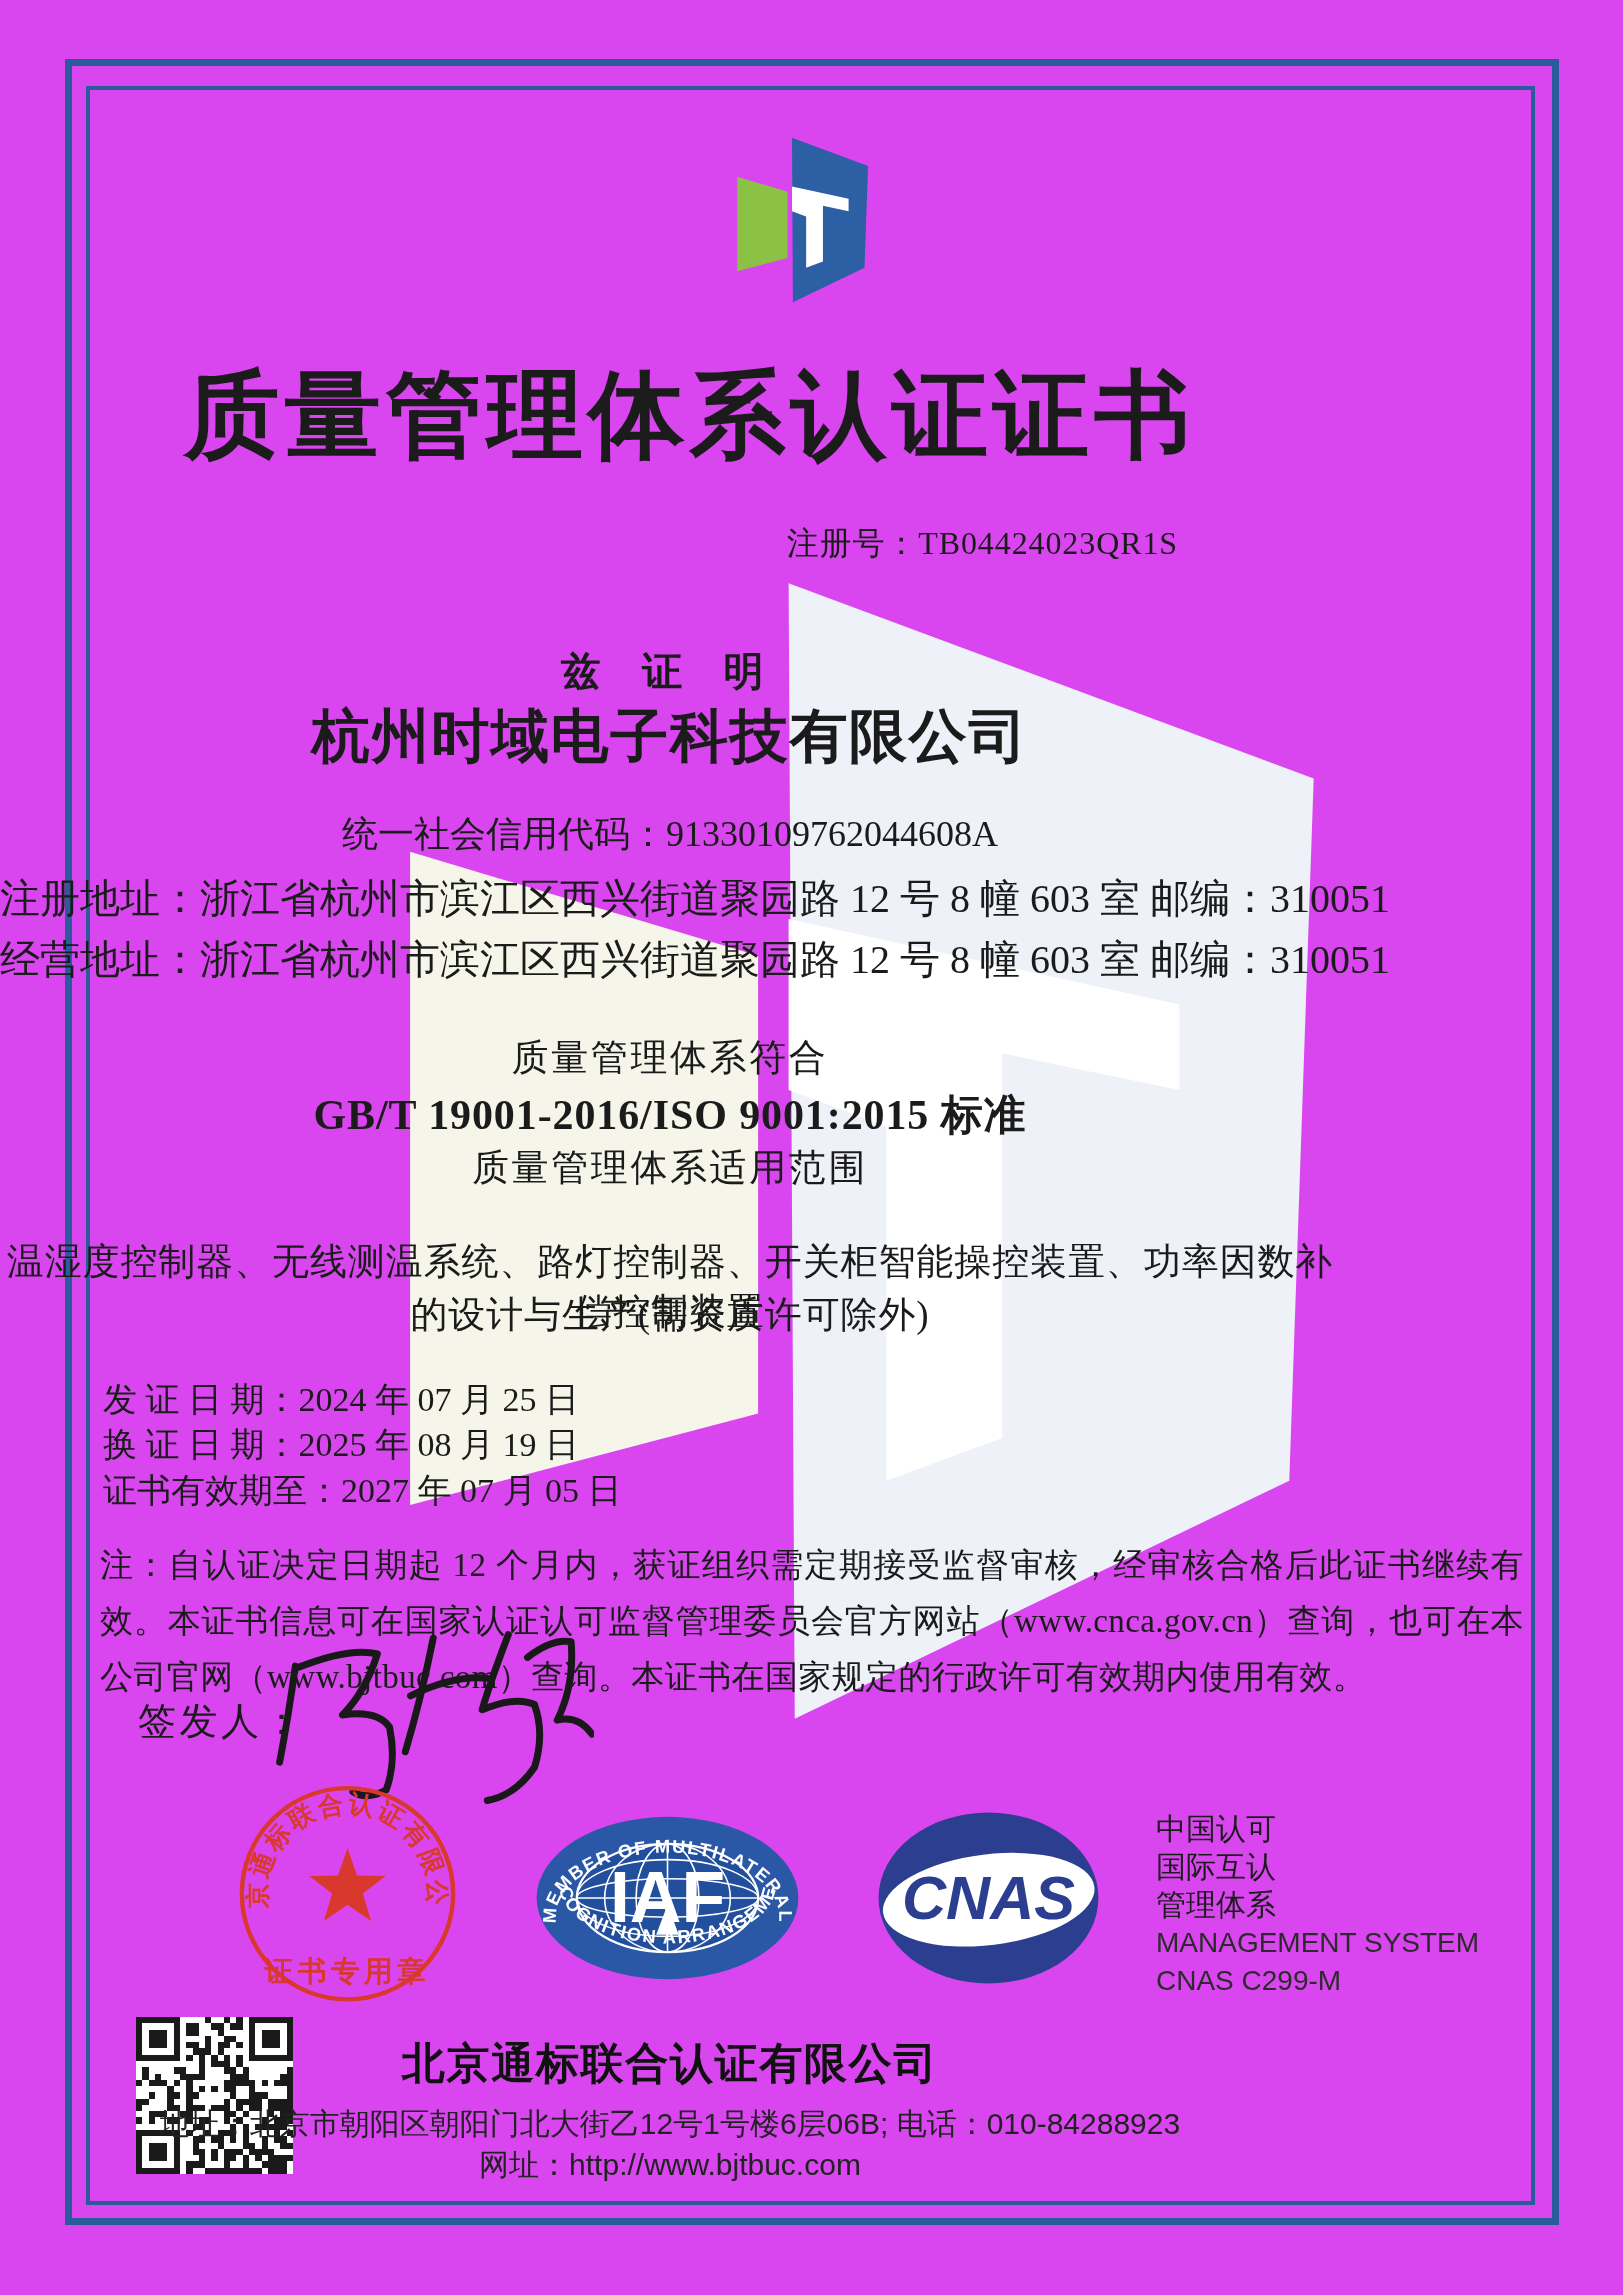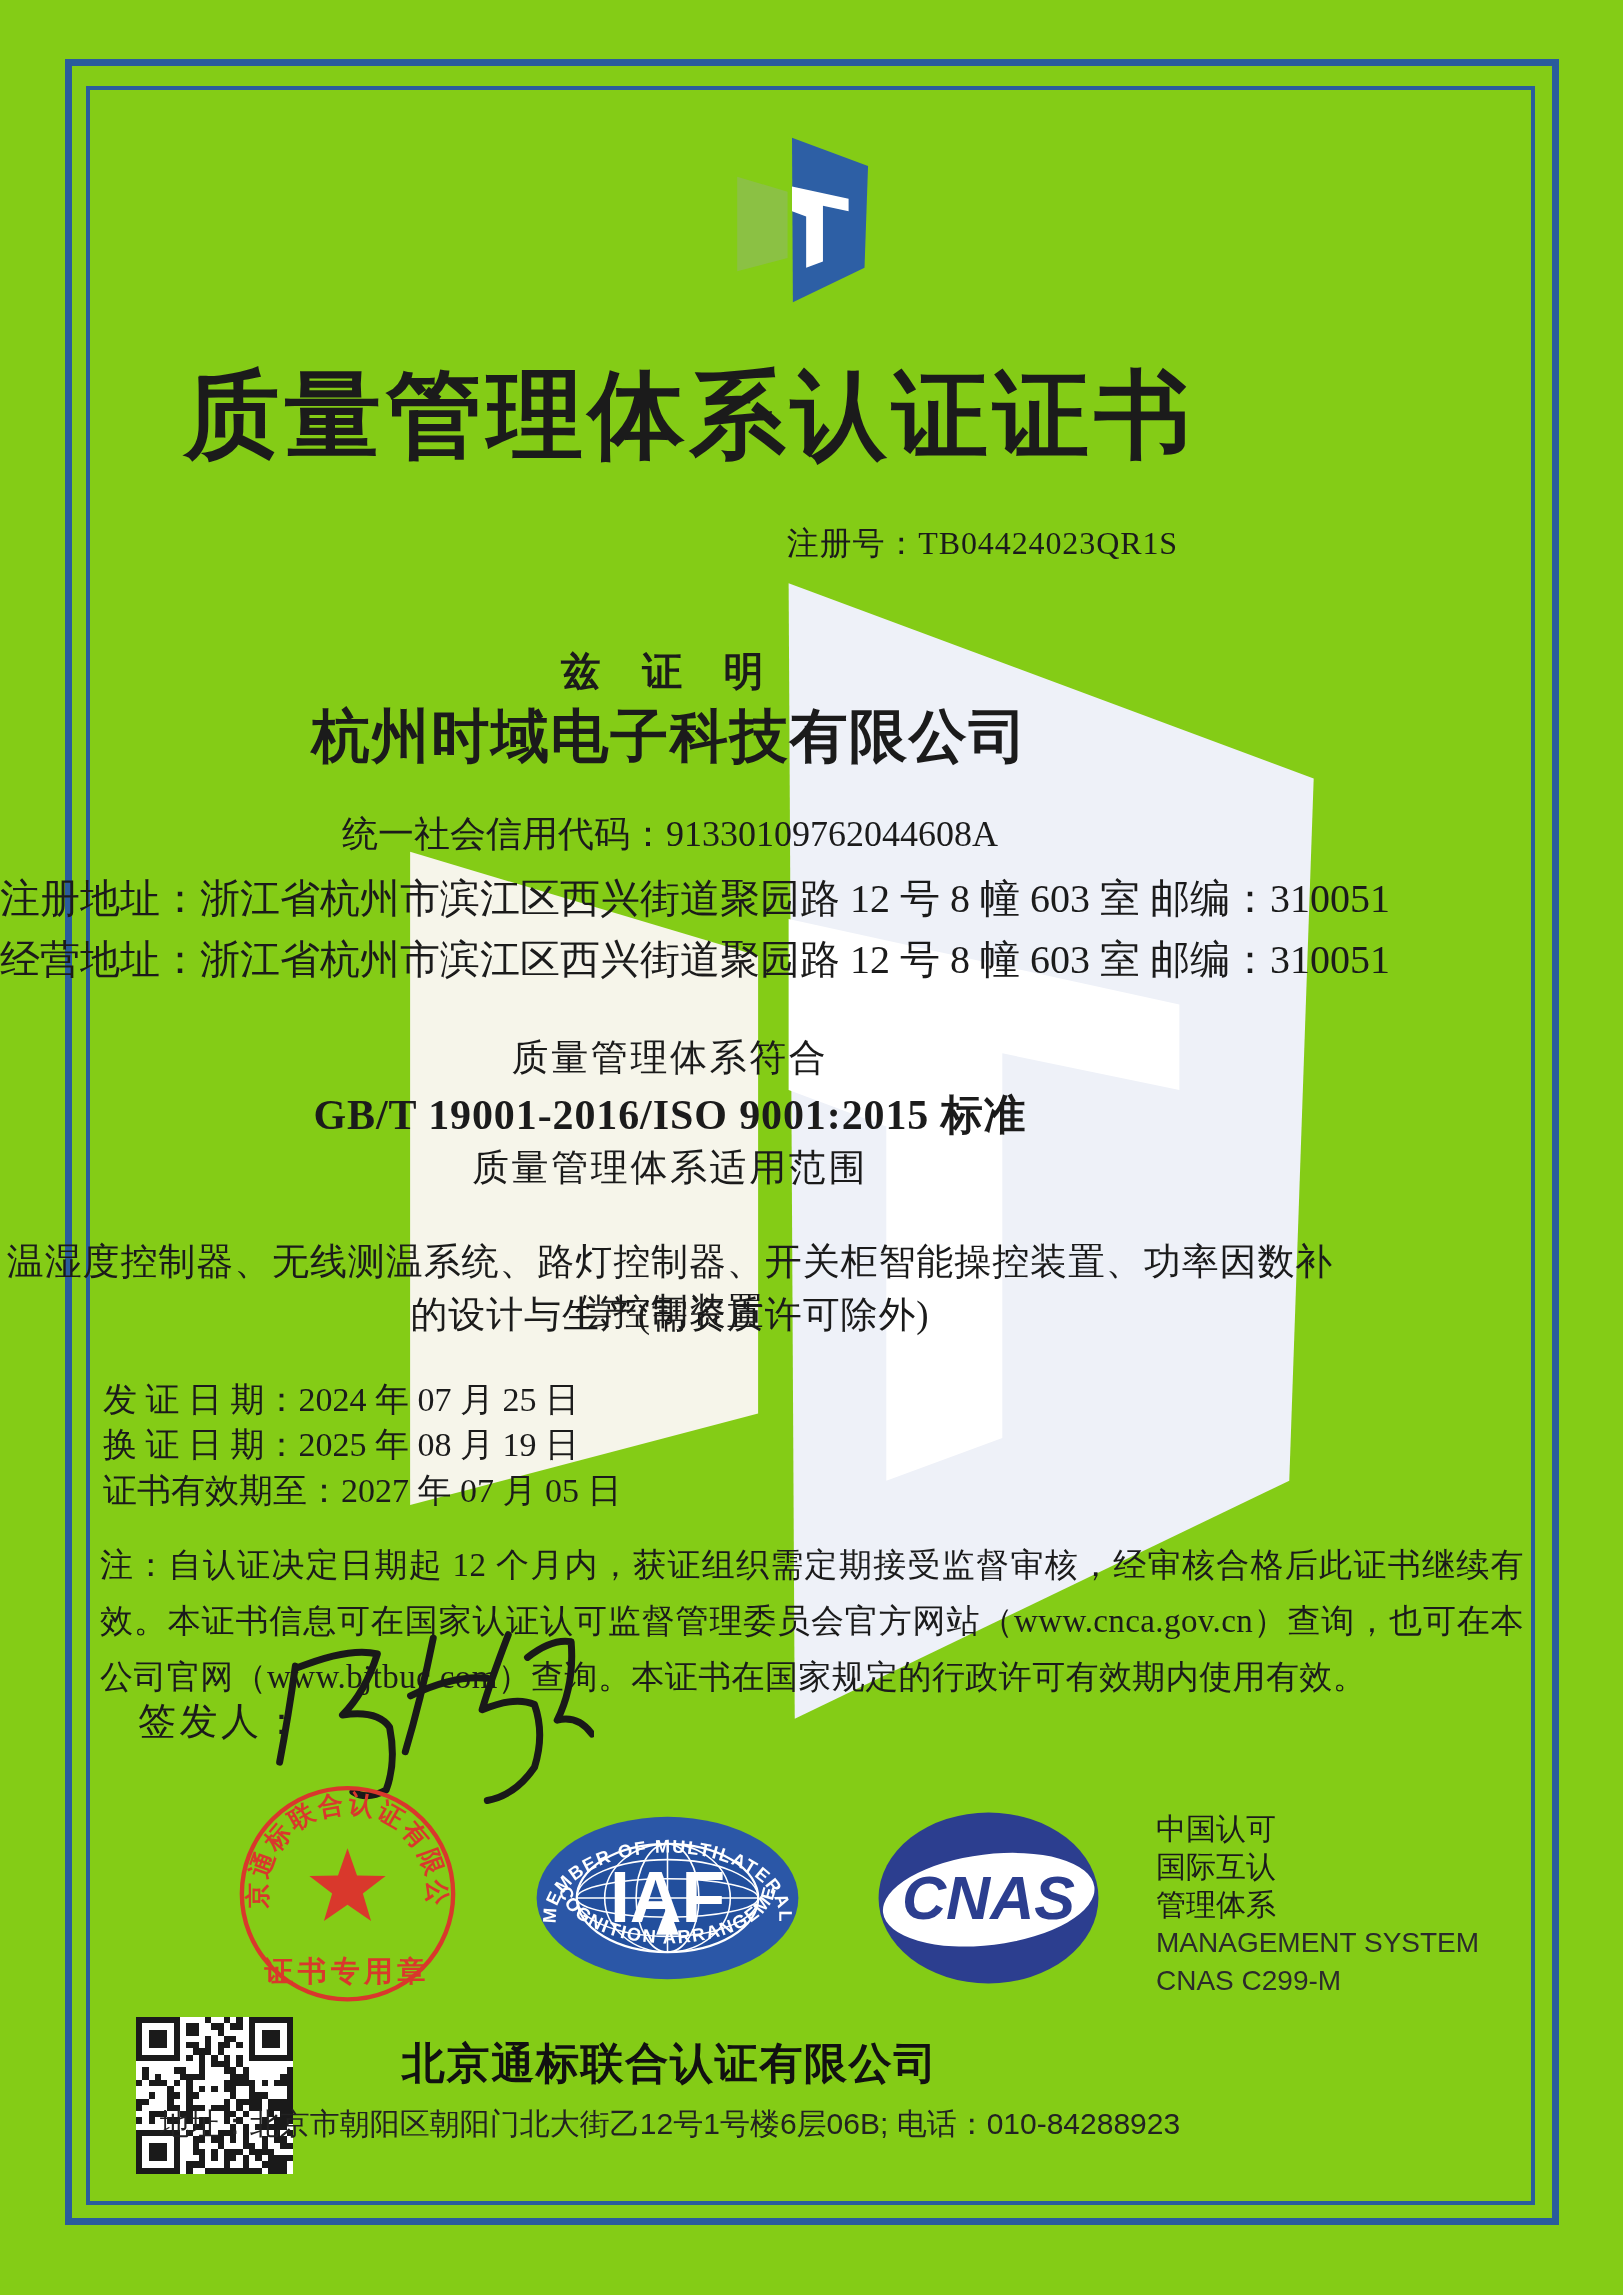--- a/index.html
+++ b/index.html
@@ -1,16 +1,16 @@
 <!DOCTYPE html>
 <html style="font-size:14px"><head>
 <meta charset="utf-8">
 <style>
   html,body{margin:0;padding:0;background:#ffffff;}
-  .page{position:relative;width:1624px;height:2295px;background:#84cc16;overflow:hidden;
+  .page{position:relative;width:1624px;height:2295px;background:#d946ef;overflow:hidden;
         font-family:"Liberation Serif","DejaVu Serif",serif;color:#1b1b1b;}
   .abs{position:absolute;}
   .ctr{left:0;width:1340px;text-align:center;}
   .border-outer{left:65px;top:59px;width:1480px;height:2152px;border:7.9px solid #2a5c9c;}
   .border-inner{left:86px;top:86px;width:1441px;height:2111px;border:4.4px solid #2a5c9c;}
   .wm{left:410px;top:571px;z-index:0;}
   .z{z-index:2;}
   .title{font-size:96px;font-weight:bold;letter-spacing:5.2px;white-space:nowrap;}
   .regno{font-size:32px;letter-spacing:0.9px;}
   .certify{font-size:40px;font-weight:bold;letter-spacing:15.7px;}
@@ -366,15 +366,16 @@
       <rect x="18" y="0" width="7" height="7" fill="#1a1a1a"></rect>
       <rect x="19" y="1" width="5" height="5" fill="#ffffff"></rect>
       <rect x="20" y="2" width="3" height="3" fill="#1a1a1a"></rect>
       <rect x="0" y="18" width="7" height="7" fill="#1a1a1a"></rect>
       <rect x="1" y="19" width="5" height="5" fill="#ffffff"></rect>
       <rect x="2" y="20" width="3" height="3" fill="#1a1a1a"></rect>
     </svg>
 
   <div class="abs z ctr footco" style="top:2035px;">北京通标联合认证有限公司</div>
   <div class="abs z ctr footline" style="top:2104px;">地址：北京市朝阳区朝阳门北大街乙12号1号楼6层06B; 电话：010-84288923</div>
+  <div class="abs z ctr footline" style="top:2145px;">网址：http://www.bjtbuc.com</div>
 
 </div>
 
 
 </body></html>

